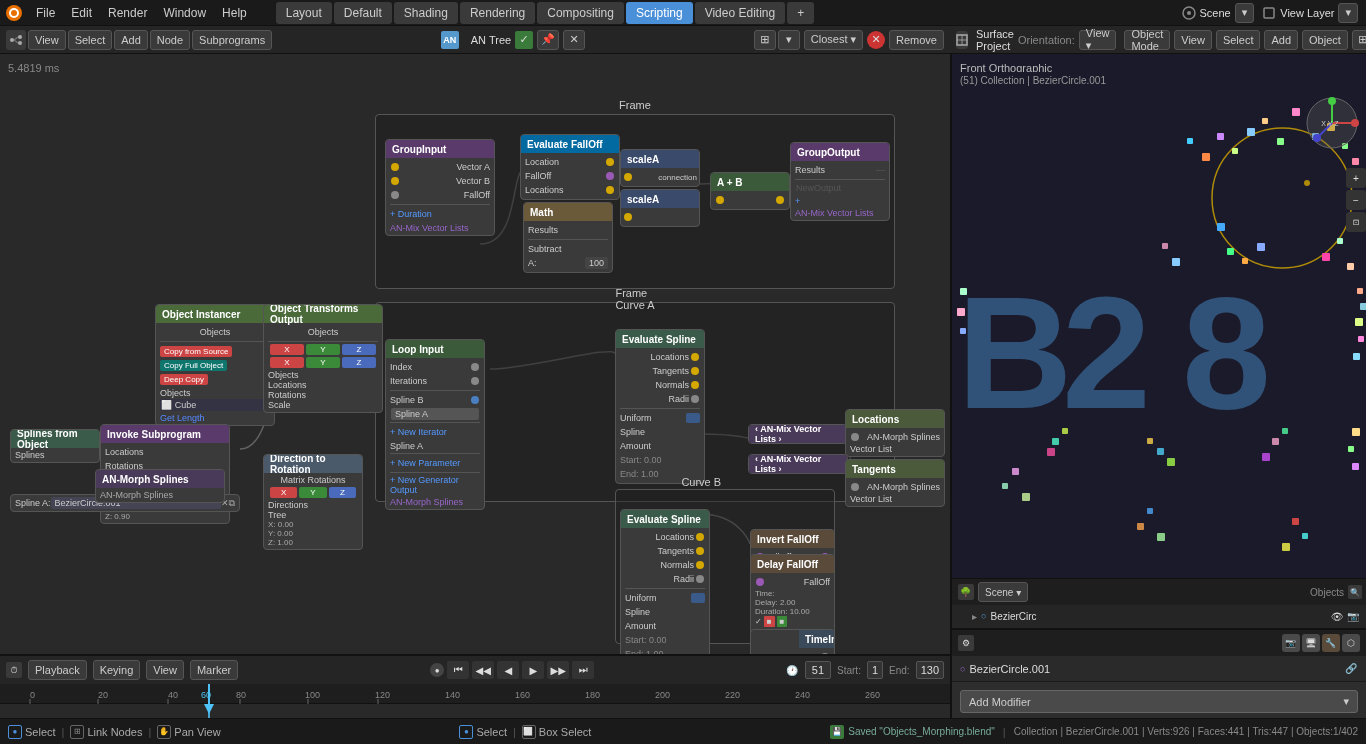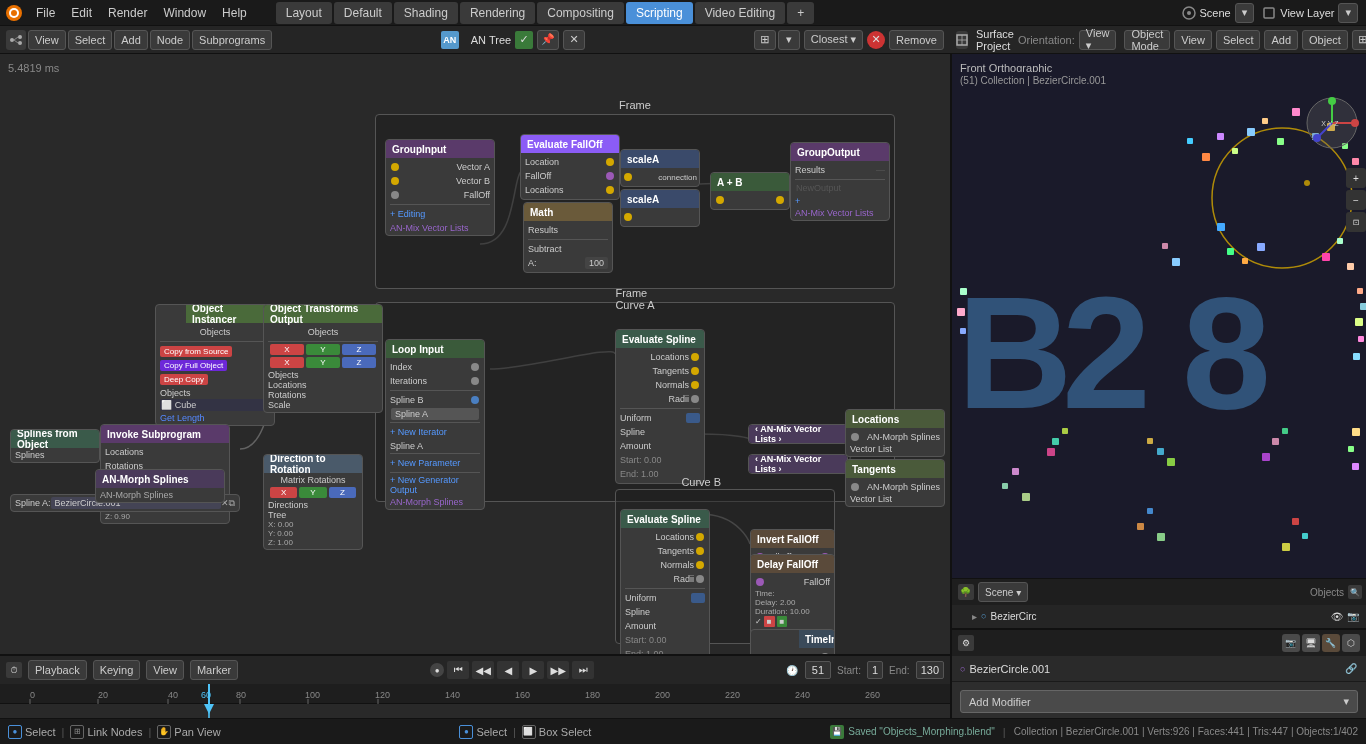--- a/index.html
+++ b/index.html
@@ -195,28 +195,28 @@
         </div>
       <div class="node-row">
           <span class="socket socket-yellow"></span>
           <span>Vector B</span>
         </div>
       <div class="node-row">
           <span class="socket socket-gray"></span>
           <span>FallOff</span>
         </div>
       <div style="border-top:1px solid #555;margin:2px 0;padding-top:2px;">
-        <div class="node-row" style="color:#5599ff;">+ Editing</div>
+        <div class="node-row" style="color:#5599ff;">+ Duration</div>
       </div>
       <div style="margin-top:2px;font-size:9px;color:#9966cc;">AN-Mix Vector Lists</div>
     </div>
   </div>
 
   <div style="position:absolute;top:80px;left:520px;width:100px;" class="node-box">
-    <div class="node-header-strip" style="background:#8b5cf6;">Evaluate FallOff</div>
+    <div class="node-header-strip" style="background:#0369a1;">Evaluate FallOff</div>
     <div class="node-body">
       <div class="node-row">
           <span>Location</span>
           <span class="socket socket-yellow" style="margin-left:auto;"></span>
         </div>
       <div class="node-row">
           <span>FallOff</span>
           <span class="socket socket-purple" style="margin-left:auto;"></span>
         </div>
       <div class="node-row">
@@ -285,31 +285,31 @@
       <div style="color:#5599ff;font-size:9px;margin-top:2px;">+ </div>
       <div style="font-size:9px;color:#9966cc;margin-top:2px;">AN-Mix Vector Lists</div>
     </div>
   </div>
 
   <div style="position:absolute;top:248px;left:375px;width:520px;height:200px;border:1px solid #555;border-radius:4px;background:rgba(30,30,30,0.5);">
     <span style="position:absolute;top:-16px;left:50%;transform:translateX(-50%);color:#ccc;font-size:11px;">Frame<br>Curve A</span>
   </div>
 
   <div style="position:absolute;top:250px;left:155px;width:120px;" class="node-box">
-    <div class="node-header-strip" style="background:#4a6a3a;margin-left:30px;">Object Instancer</div>
+    <div class="node-header-strip" style="background:#4a6a3a;">Object Instancer</div>
     <div class="node-body">
       <div class="node-row" style="justify-content:center;">
           <span style="font-size:9px;">Objects</span>
         </div>
       <div style="background:#555;height:1px;margin:2px 0;"></div>
       <div class="node-row">
           <span style="background:#cc4444;padding:1px 4px;border-radius:2px;font-size:8px;color:#fff;">Copy from Source</span>
         </div>
       <div class="node-row">
-          <span style="background:#6d28d9;padding:1px 4px;border-radius:2px;font-size:8px;color:#fff;">Copy Full Object</span>
+          <span style="background:#0f766e;padding:1px 4px;border-radius:2px;font-size:8px;color:#fff;">Copy Full Object</span>
         </div>
       <div class="node-row">
           <span style="background:#cc4444;padding:1px 4px;border-radius:2px;font-size:8px;color:#fff;">Deep Copy</span>
         </div>
       <div style="margin-top:2px;font-size:9px;">Objects</div>
       <div style="font-size:9px;background:#334;padding:1px;border-radius:2px;margin:1px 0;">⬜ Cube</div>
       <div style="font-size:9px;color:#5588ff;margin-top:2px;">Get Length</div>
     </div>
   </div>
 

